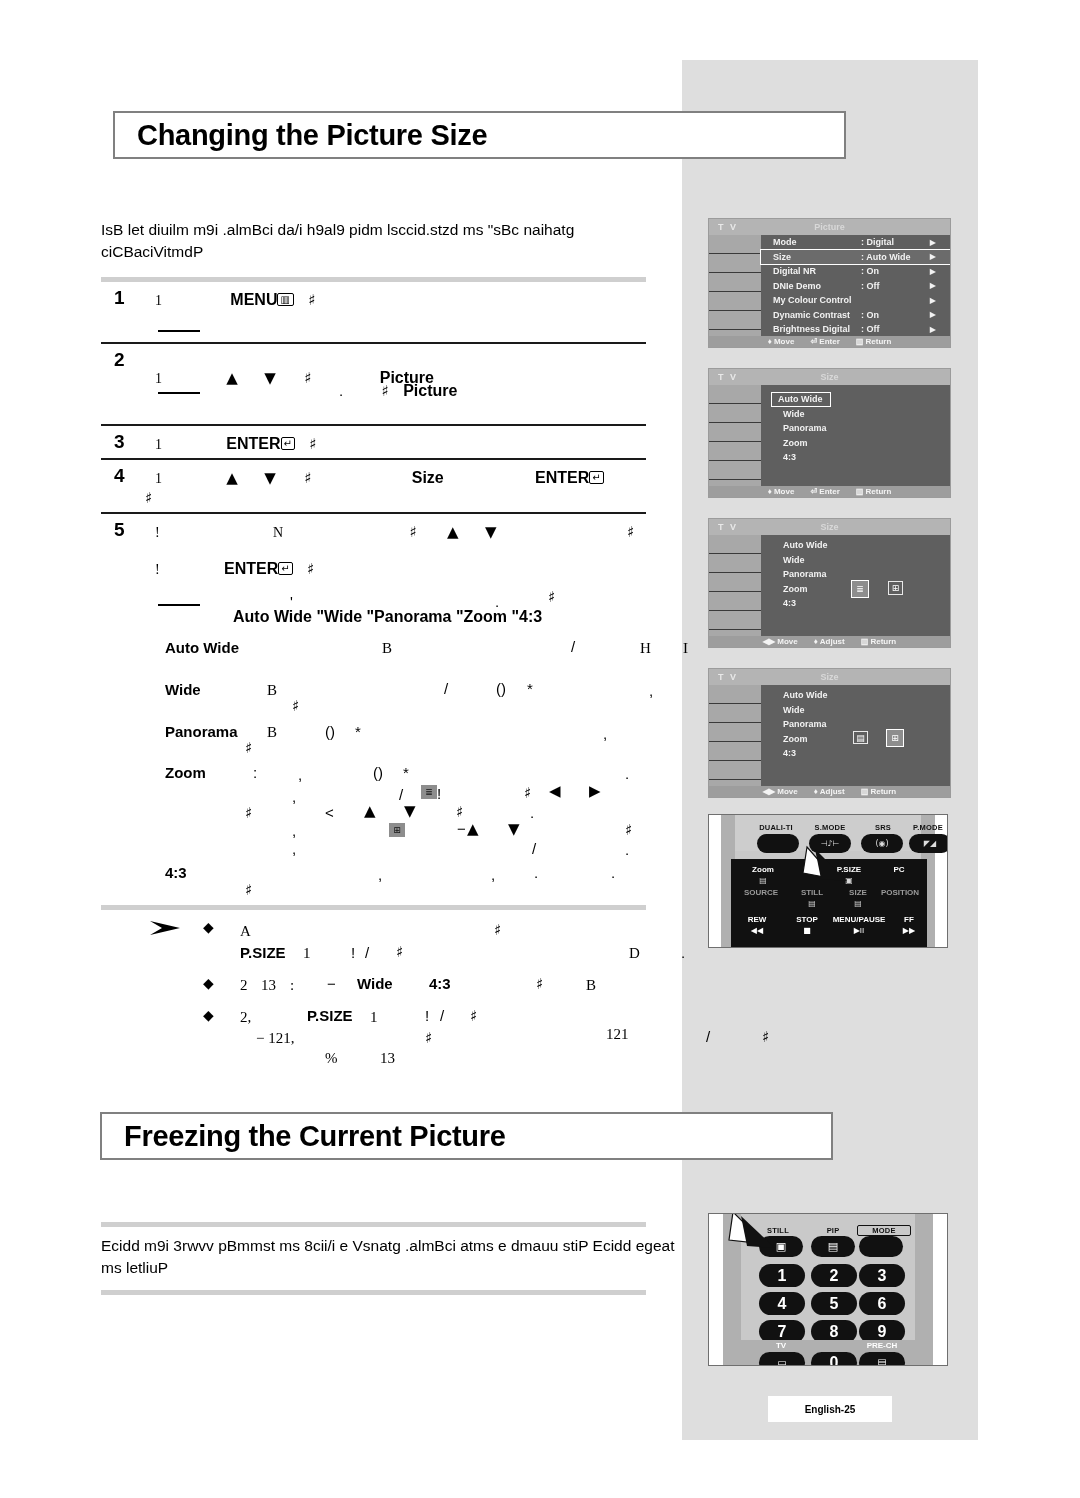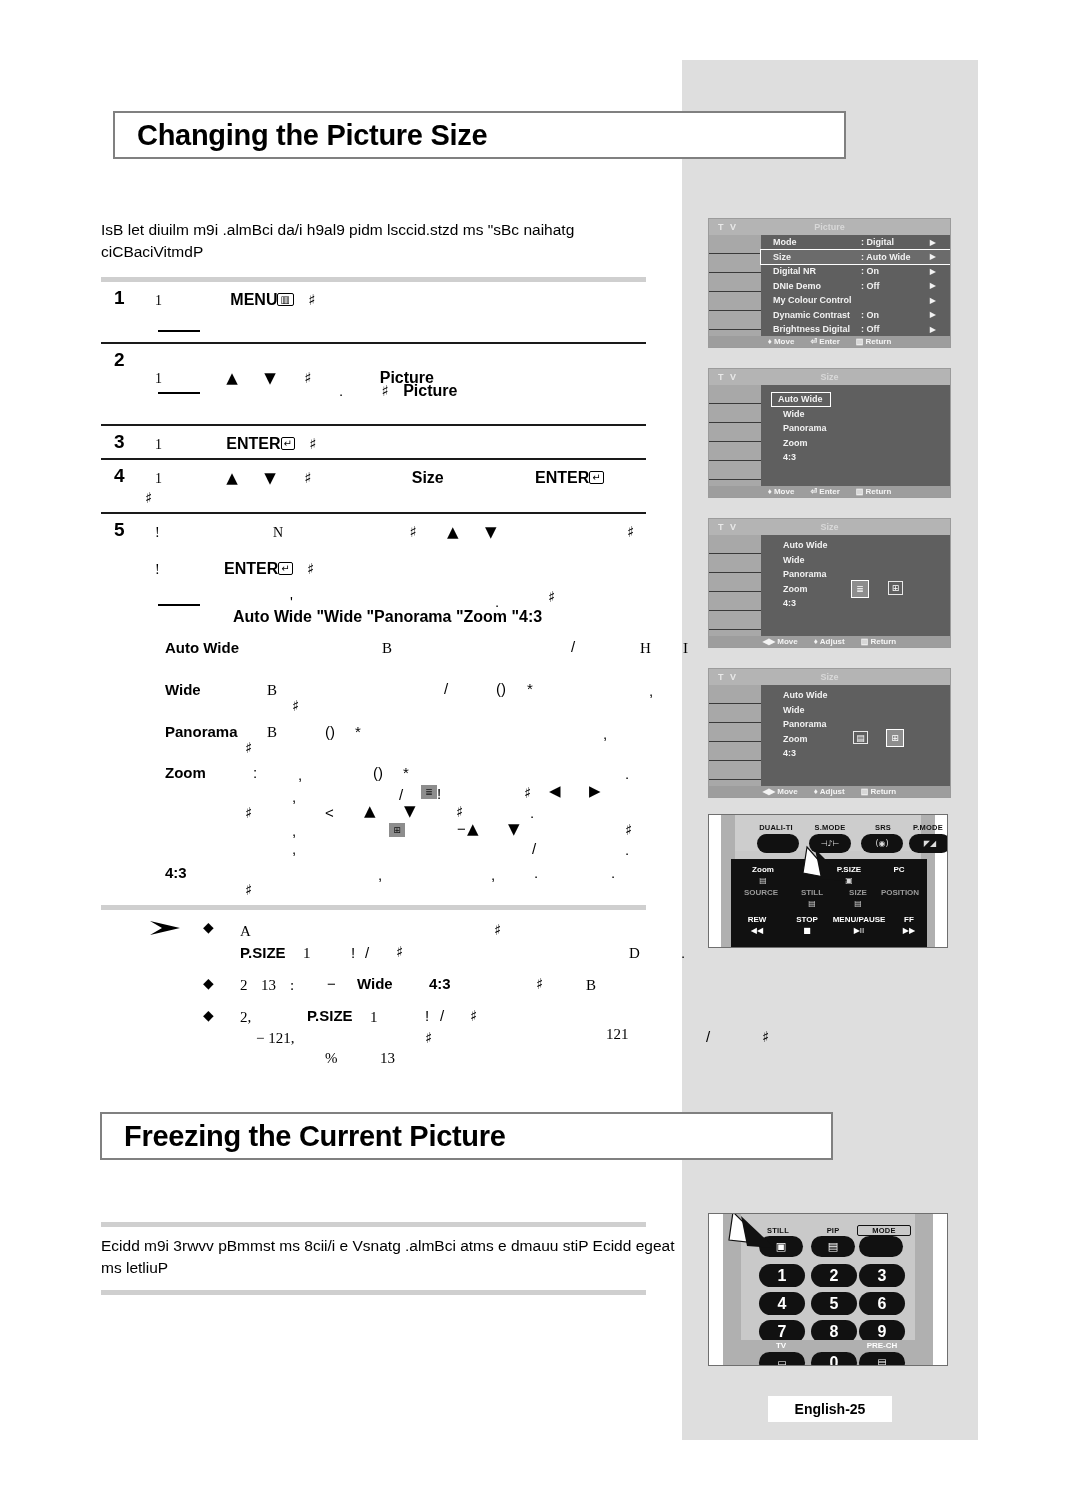--- a/index.html
+++ b/index.html
@@ -100,21 +100,21 @@
   .num{position:absolute;width:46px;height:23px;background:#111;border-radius:12px;
        color:#fff;font-size:16px;font-weight:bold;display:flex;align-items:center;
        justify-content:center;}
   .rail{position:absolute;background:#b0b0b0;}
   .railw{position:absolute;background:#fff;}
   .pointer{position:absolute;}
 
   
   .pagebox{position:absolute;left:768px;top:1396px;width:124px;height:26px;
            background:#fff;display:flex;align-items:center;justify-content:center;
-           font-size:14px;font-weight:bold;}
+           font-size:10px;font-weight:bold;}
 </style>
 </head>
 <body>
 
 <div class="sidepanel"></div>
 
 <div class="sec-head" id="head1">
   <span>Changing the Picture Size</span>
 </div>
 

